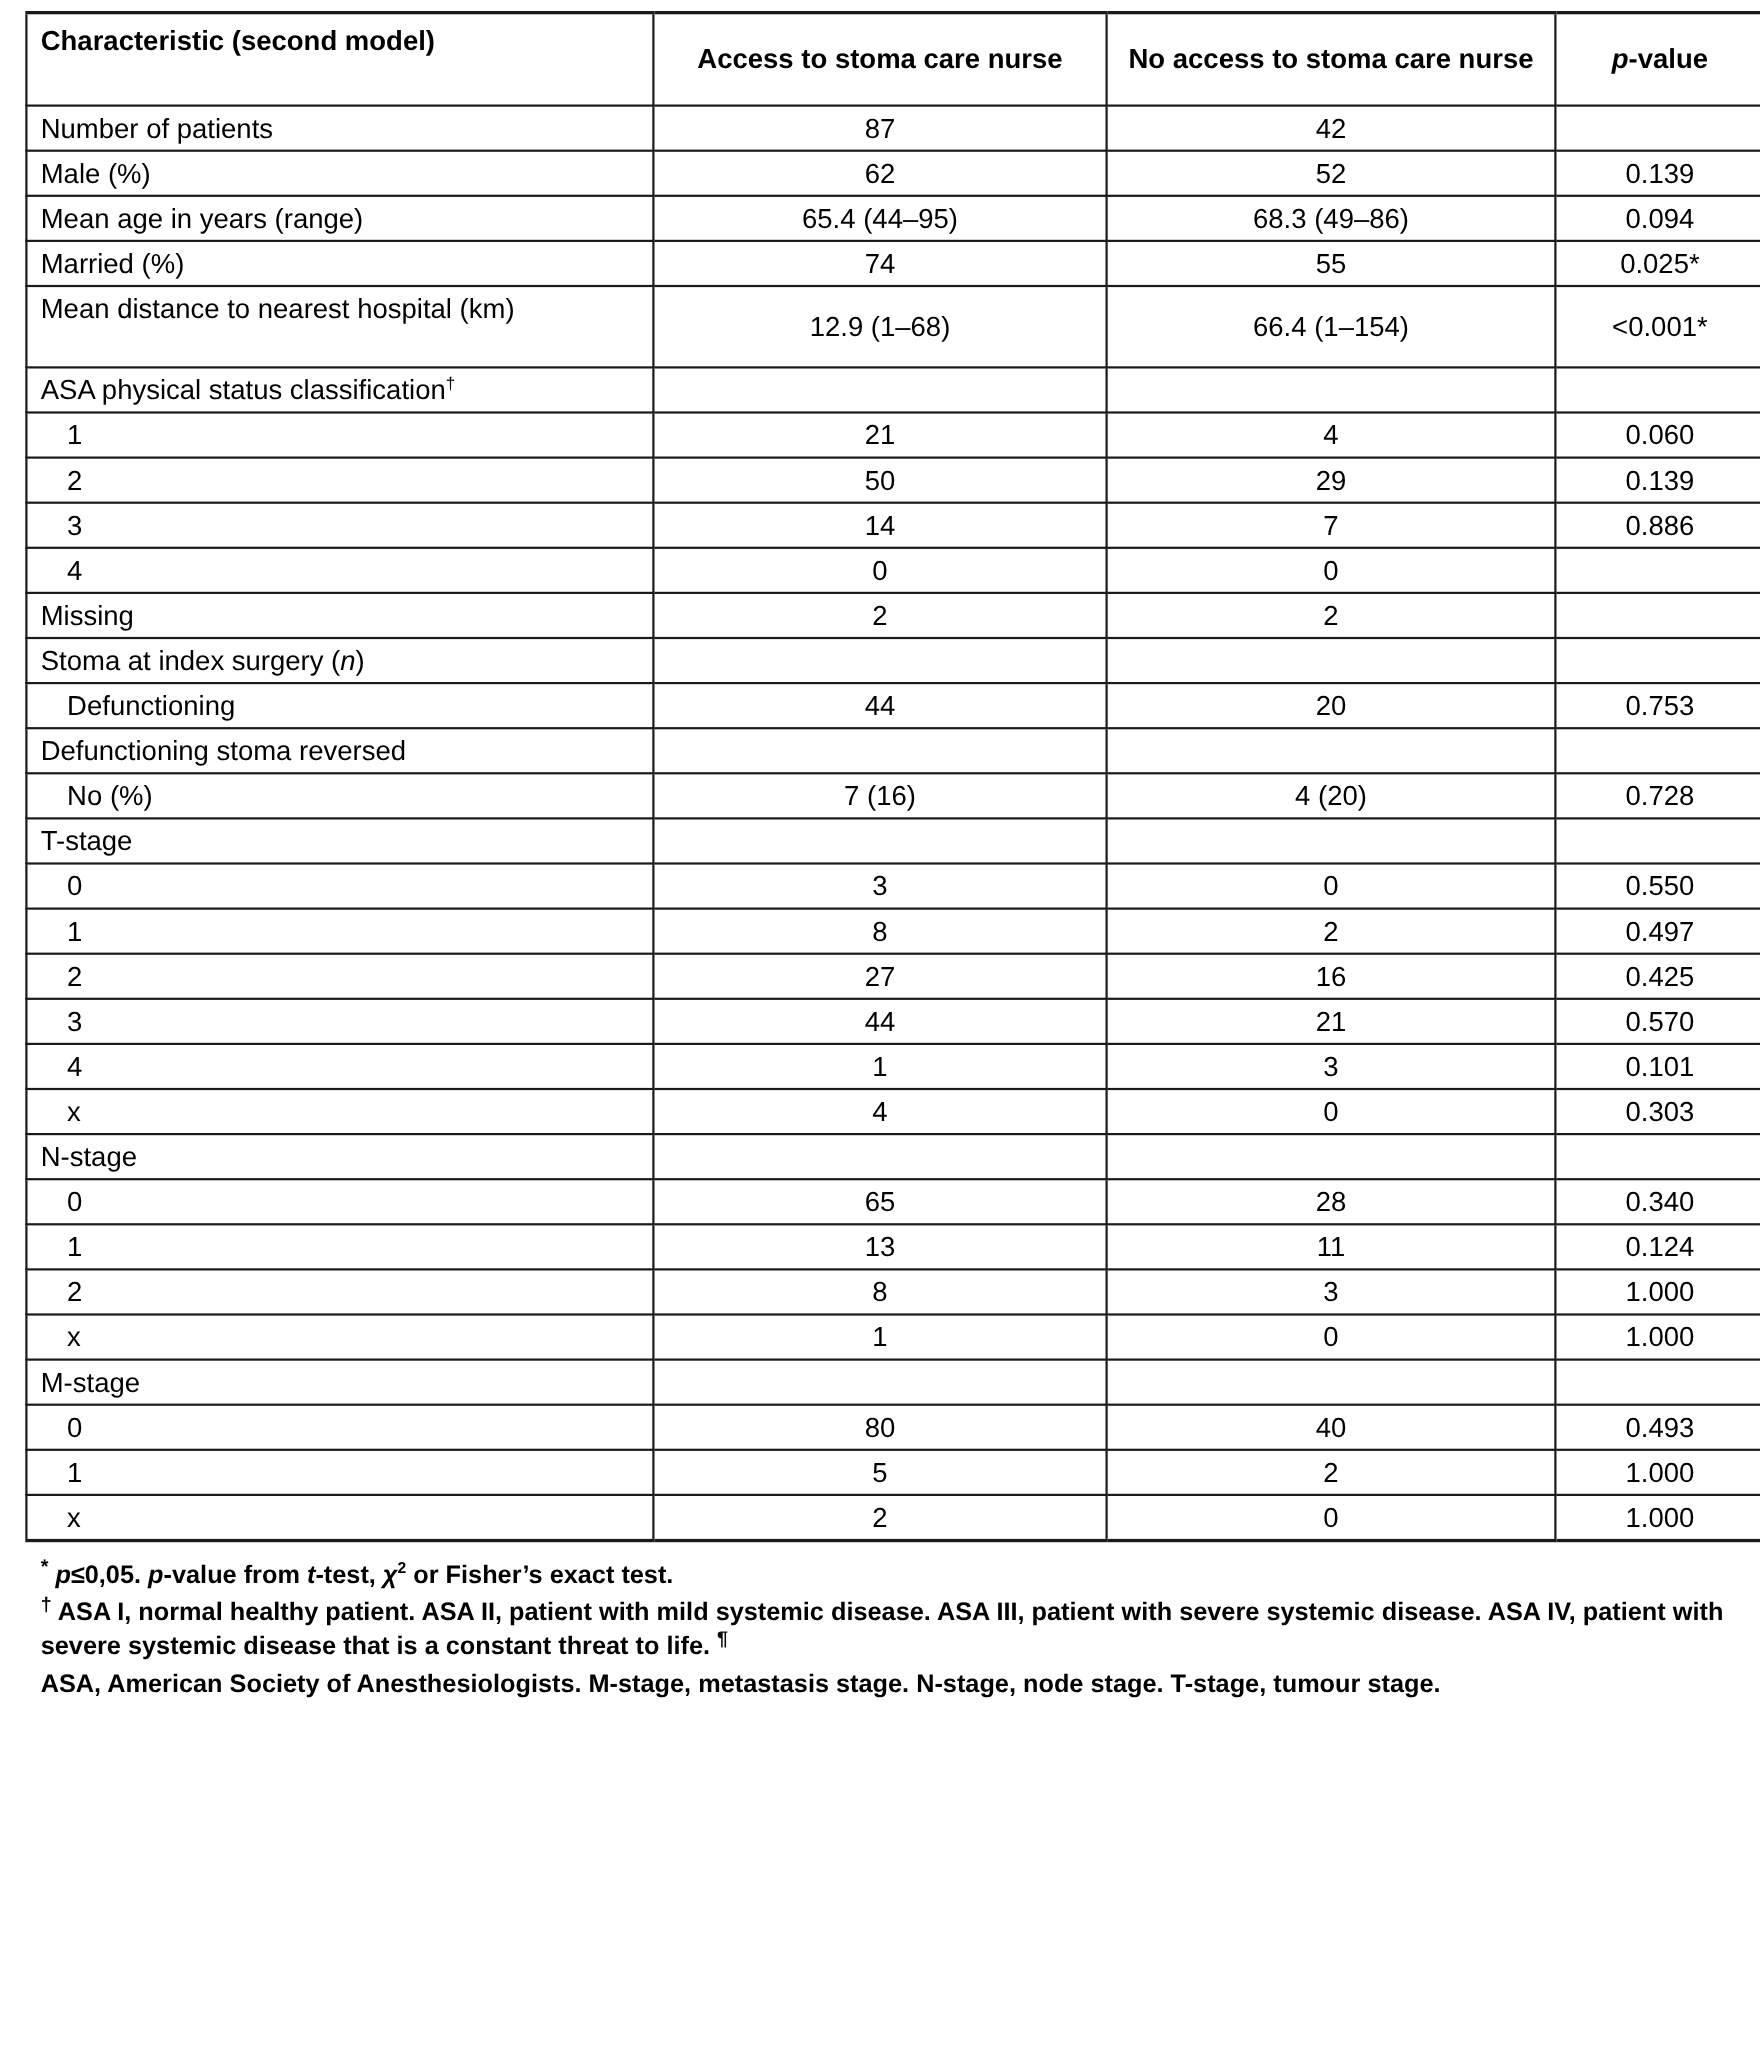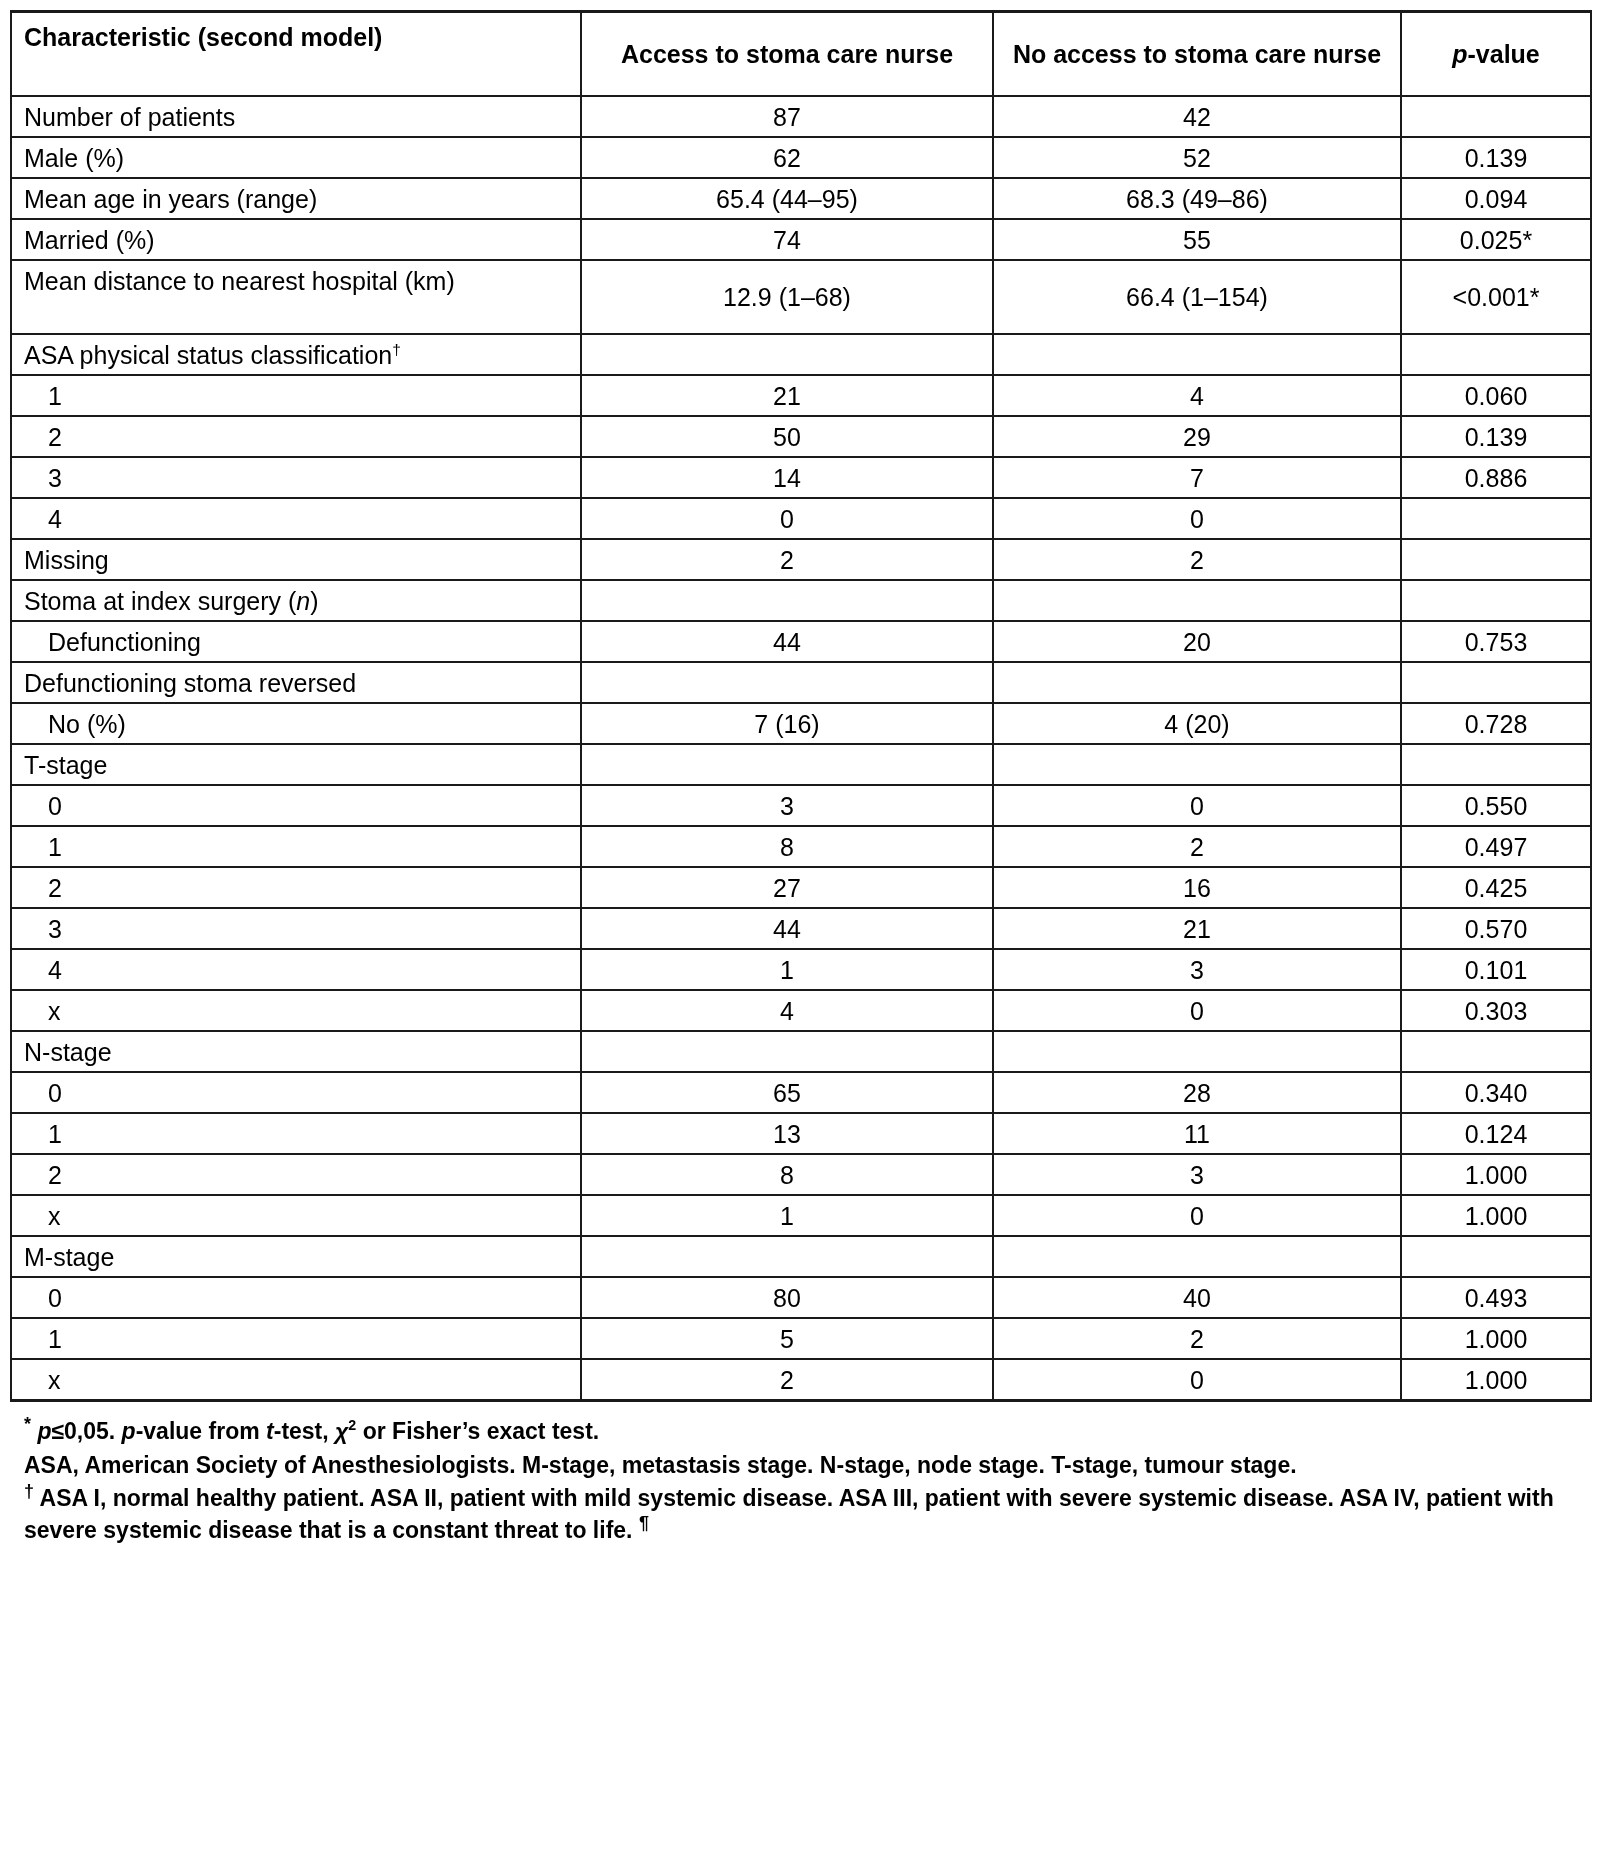--- a/index.html
+++ b/index.html
@@ -12,21 +12,21 @@
     height: 1870px;
     font-family: "Liberation Sans", sans-serif;
     color: #000000;
     -webkit-font-smoothing: antialiased;
   }
   #page {
     position: relative;
     width: 1600px;
     height: 1870px;
     box-sizing: border-box;
-    padding: 10px 10px 0 10px;
+    padding: 10px 10px 0 23px;
     border-radius: 14px;
   }
   table.clin {
     border-collapse: collapse;
     width: 1580px;
     table-layout: fixed;
     font-size: 25px;
     line-height: 1.12;
   }
   table.clin col.c0 { width: 570px; }
@@ -306,17 +306,17 @@
           <td class="label indent1">x</td>
           <td class="num">2</td>
           <td class="num">0</td>
           <td class="num">1.000</td>
         </tr>
       </tbody>
   </table>
 
   <div class="footnotes">
     <p><span class="fnmark">*</span> <span class="it">p</span><span>≤0,05. </span><span class="it">p</span><span>-value from </span><span class="it">t</span><span>-test, </span><span class="it">χ</span><span class="sup">2</span><span> or Fisher’s exact test.</span></p>
+    <p><span class="fnmark">†</span><span> ASA I, normal healthy patient. ASA II, patient with mild systemic disease. ASA III, patient with severe systemic disease. ASA IV, patient with severe systemic disease that is a constant threat to life.</span> <span class="pilcrow">¶</span></p>
     <p>ASA, American Society of Anesthesiologists. M-stage, metastasis stage. N-stage, node stage. T-stage, tumour stage.</p>
-    <p><span class="fnmark">†</span><span> ASA I, normal healthy patient. ASA II, patient with mild systemic disease. ASA III, patient with severe systemic disease. ASA IV, patient with severe systemic disease that is a constant threat to life.</span> <span class="pilcrow">¶</span></p>
   </div>
 
 </div>
 
 </body></html>

